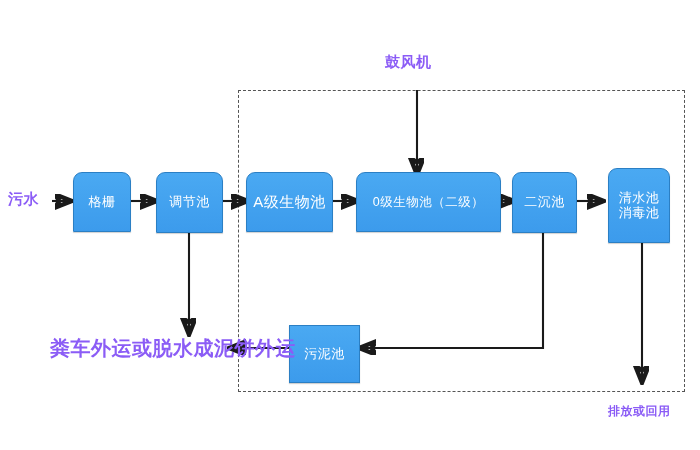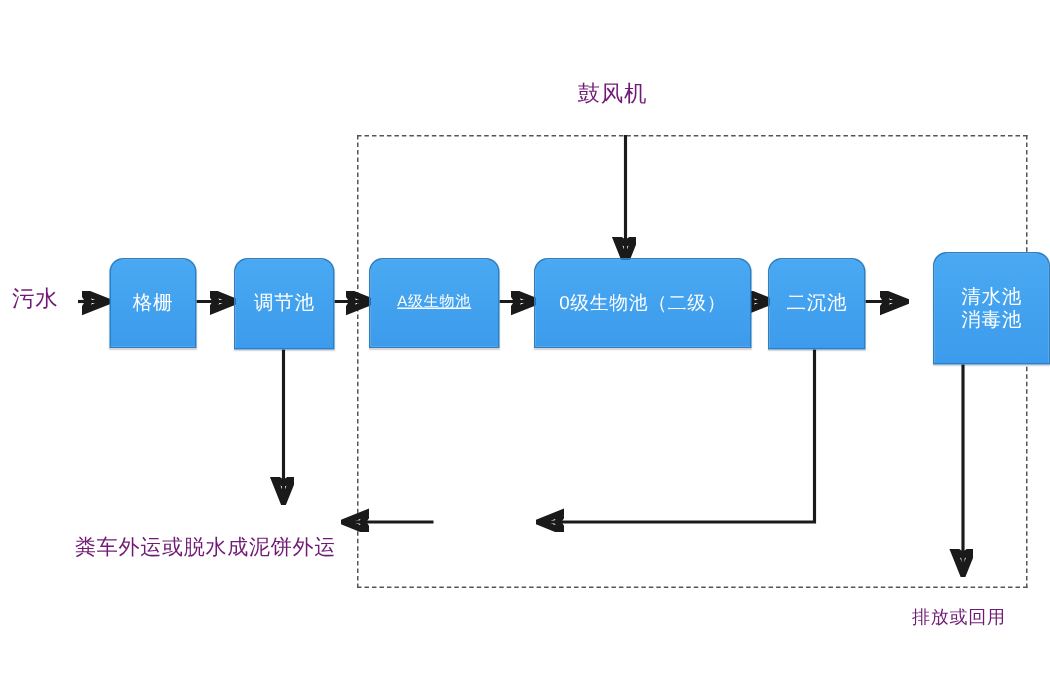--- a/index.html
+++ b/index.html
@@ -28,23 +28,23 @@
     font-size:13px;
     letter-spacing:.5px;
     white-space:pre-line;
     box-shadow:0 1px 1px rgba(0,0,0,.18);
   }
   .node.sludge{border-radius:0;}
 
   
   .blabel{
     position:absolute;
-    color:#701a75;
+    color:#8b5cf6;
     font-size:15px;
-    font-weight:normal;
+    font-weight:bold;
     white-space:nowrap;
     letter-spacing:.5px;
   }
   .klabel{
     position:absolute;
     color:#222222;
     font-size:12.5px;
     white-space:nowrap;
     letter-spacing:.5px;
   }
@@ -99,32 +99,33 @@
 
     <line x1="289" y1="348" x2="231" y2="348" marker-end="url(#ah)"></line>
 
     <line x1="642" y1="243" x2="642" y2="381" marker-end="url(#ah)"></line>
   </svg>
 
   <div class="node" style="left:73px;top:172px;width:58px;height:60px;">格栅</div>
 
   <div class="node" style="left:156px;top:172px;width:67px;height:61px;">调节池</div>
 
-  <div class="node" style="left:246px;top:172px;width:87px;height:60px;font-size:10px;text-decoration:underline;">A级生物池</div>
+  <div class="node" style="left:246px;top:172px;width:87px;height:60px;font-size:15px;">A级生物池</div>
 
   <div class="node" style="left:356px;top:172px;width:145px;height:60px;font-size:12.5px;">0级生物池（二级）</div>
 
   <div class="node" style="left:512px;top:172px;width:65px;height:61px;">二沉池</div>
 
-  <div class="node" style="left:622px;top:168px;width:78px;height:75px;">清水池
+  <div class="node" style="left:608px;top:168px;width:62px;height:75px;">清水池
 消毒池</div>
 
+  <div class="node sludge" style="left:289px;top:325px;width:71px;height:58px;">污泥池</div>
 
   <div class="blabel" style="left:8px;top:190px;">污水</div>
 
   <div class="blabel" style="left:385px;top:53px;">鼓风机</div>
 
-  <div class="blabel" style="left:50px;top:356px;font-size:14px;">粪车外运或脱水成泥饼外运</div>
+  <div class="blabel" style="left:50px;top:335px;font-size:20px;">粪车外运或脱水成泥饼外运</div>
 
   <div class="blabel" style="left:608px;top:403px;font-size:12px;">排放或回用</div>
 
 
 </div>
 
 </body></html>

